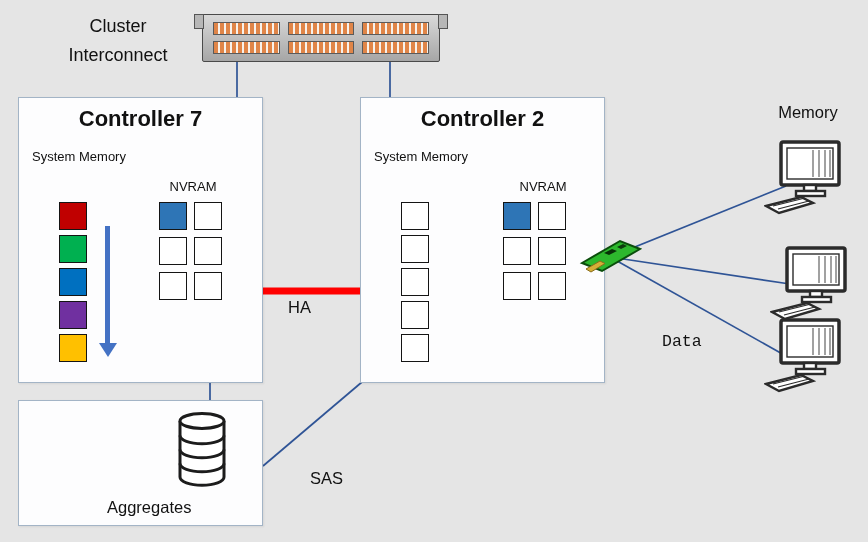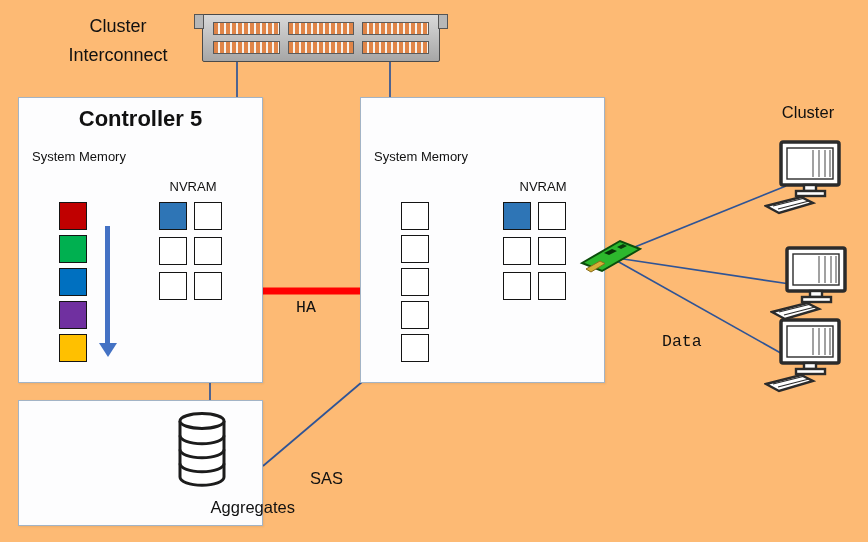--- a/index.html
+++ b/index.html
@@ -1,55 +1,55 @@
 <!DOCTYPE html>
 <html style="--nvram: #2e75b6; --ha: #ff0000; --line: #2f5496; --arrow: #4472c4; --nic: #2db82d;"><head>
 <meta charset="utf-8">
 <style>
   html, body { margin: 0; padding: 0; background: #fff; }
   body { font-family: "Liberation Sans", sans-serif; color: #111; }
-  .canvas { position: relative; width: 868px; height: 542px; background: #fdba74; overflow: hidden; }
+  .canvas { position: relative; width: 868px; height: 542px; background: #e5e5e5; overflow: hidden; }
 
   .connectors { position: absolute; left: 0; top: 0; z-index: 1; }
   .conn { stroke: var(--line, #2f5496); stroke-width: 1.7; fill: none; }
   .ha-line { stroke: var(--ha, #f00); stroke-width: 7; }
 
   .box { position: absolute; background: #fdfdfe; border: 1.5px solid #a3b4c6; box-sizing: border-box; z-index: 2; box-shadow: 1px 1px 2px rgba(0,0,0,0.07); }
   .box-title { text-align: center; font-size: 22px; font-weight: bold; margin-top: 8px; }
   .sublabel { position: absolute; font-size: 13px; text-align: center; line-height: 1.7; }
 
   .mem-col { position: absolute; display: flex; flex-direction: column; gap: 5px; }
   .nvram-grid { position: absolute; display: grid; grid-template-columns: repeat(2, 28px); gap: 7px; }
   .cell { width: 28px; height: 28px; box-sizing: border-box; border: 1.6px solid #141414; background: #fff; }
   .cell.filled { background: var(--nvram, #2e75b6); }
 
   .flow-arrow { position: absolute; left: 86px; top: 128px; width: 5px; height: 118px; background: var(--arrow, #4472c4); }
   .flow-arrow::after { content: ""; position: absolute; left: -6.5px; bottom: -13px; width: 0; height: 0;
       border-left: 9px solid transparent; border-right: 9px solid transparent; border-top: 14px solid var(--arrow, #4472c4); }
 
   .lbl { position: absolute; font-size: 16.5px; z-index: 2; }
   .cluster { left: 58px; top: 12px; width: 120px; text-align: center; font-size: 18px; line-height: 1.6; }
-  .ha-label { left: 296px; top: 298px; width: 32px; text-align: left; font-family: Liberation Mono, monospace; }
+  .ha-label { left: 279px; top: 298px; width: 32px; text-align: right; }
   .sas-label { left: 310px; top: 437px; margin-top: 32px; }
   .data-label { left: 662px; top: 332px; font-family: Liberation Mono, monospace; }
   .clients-label { left: 778px; top: 103px; width: 60px; text-align: center; }
 
   
   .switch { position: absolute; left: 202px; top: 14px; width: 238px; height: 48px; z-index: 2;
       background: linear-gradient(#d9d9d9, #a6a6a6); border: 1px solid #4a4a4a; border-radius: 2px;
       box-sizing: border-box; display: flex; flex-direction: column; justify-content: space-evenly; padding: 0 10px; }
   .switch::before, .switch::after { content: ""; position: absolute; top: -1px; width: 8px; height: 13px;
       background: #b7b7b7; border: 1px solid #555; }
   .switch::before { left: -9px; } .switch::after { right: -9px; }
   .port-row { display: flex; gap: 8px; height: 13px; }
   .ports { flex: 1; box-sizing: border-box; border: 1px solid #5a5a5a;
       background: repeating-linear-gradient(90deg, #e08548 0 4px, #f7f2ec 4px 6px); }
 
   .db { position: absolute; }
-  .agg-label { position: absolute; left: 116px; width: 160px; bottom: 8px; text-align: right; font-size: 16.5px; }
+  .agg-label { position: absolute; left: 88px; width: 160px; bottom: 8px; text-align: left; font-size: 16.5px; }
 
   .nic { position: absolute; left: 576px; top: 233px; z-index: 3; }
   .client { position: absolute; z-index: 2; }
   .client1 { left: 764px; top: 140px; }
   .client2 { left: 770px; top: 246px; }
   .client3 { left: 764px; top: 318px; }
 </style>
 </head>
 <body>
 
@@ -88,21 +88,21 @@
       <span class="ports"></span>
     </div>
     <div class="port-row">
       <span class="ports"></span>
       <span class="ports"></span>
       <span class="ports"></span>
     </div>
   </div>
 
   <div class="box" style="left:18px; top:97px; width:245px; height:286px;">
-    <div class="box-title">Controller 5</div>
+    <div class="box-title">Controller 7</div>
     <div class="sublabel" style="left:10px; top:48px; width:100px;">System Memory</div>
     <div class="sublabel" style="left:130px; top:78px; width:88px;">NVRAM</div>
     <div class="mem-col" id="c1-mem" style="left:40px; top:104px;">
         <div class="cell" style="background: rgb(192, 0, 0);"></div>
         <div class="cell" style="background: rgb(0, 176, 80);"></div>
         <div class="cell" style="background: rgb(0, 112, 192);"></div>
         <div class="cell" style="background: rgb(112, 48, 160);"></div>
         <div class="cell" style="background: rgb(255, 192, 0);"></div>
       </div>
     <div class="flow-arrow"></div>
@@ -110,20 +110,21 @@
         <div class="cell filled"></div>
         <div class="cell"></div>
         <div class="cell"></div>
         <div class="cell"></div>
         <div class="cell"></div>
         <div class="cell"></div>
       </div>
   </div>
 
   <div class="box" style="left:360px; top:97px; width:245px; height:286px;">
+    <div class="box-title">Controller 2</div>
     <div class="sublabel" style="left:10px; top:48px; width:100px;">System Memory</div>
     <div class="sublabel" style="left:142px; top:78px; width:80px;">NVRAM</div>
     <div class="mem-col" id="c2-mem" style="left:40px; top:104px;">
         <div class="cell"></div>
         <div class="cell"></div>
         <div class="cell"></div>
         <div class="cell"></div>
         <div class="cell"></div>
       </div>
     <div class="nvram-grid" id="c2-nvram" style="left:142px; top:104px;">
@@ -144,21 +145,21 @@
       <ellipse cx="28" cy="12" rx="22" ry="7.4" fill="#fff" stroke="#1c1c1c" stroke-width="3"></ellipse>
       <path d="M6 26.5 c0 4.6 9.8 8.2 22 8.2 s22 -3.6 22 -8.2" fill="none" stroke="#1c1c1c" stroke-width="3"></path>
       <path d="M6 40.5 c0 4.6 9.8 8.2 22 8.2 s22 -3.6 22 -8.2" fill="none" stroke="#1c1c1c" stroke-width="3"></path>
       <path d="M6 54.5 c0 4.6 9.8 8.2 22 8.2 s22 -3.6 22 -8.2" fill="none" stroke="#1c1c1c" stroke-width="3"></path>
     </svg>
     <div class="agg-label">Aggregates</div>
   </div>
 
   <div class="lbl sas-label">SAS</div>
   <div class="lbl data-label">Data</div>
-  <div class="lbl clients-label">Cluster</div>
+  <div class="lbl clients-label">Memory</div>
 
   <svg class="nic" width="68" height="48" viewBox="0 0 68 48">
     <polygon points="6,30 44,8 64,16 26,38" style="fill:var(--nic,#2db82d)" stroke="#0b4d0b" stroke-width="2"></polygon>
     <polygon points="10,36 24,28 29,30.5 15,39" fill="#d4af37" stroke="#8a6d1a" stroke-width="1"></polygon>
     <polygon points="28,20 36,16 41,18 33,22" fill="#083008"></polygon>
     <polygon points="41,14 47,11 51,13 45,16" fill="#0d3b0d"></polygon>
   </svg>
 
   <svg class="client client1" width="80" height="78">
       <use href="#pc"></use>

